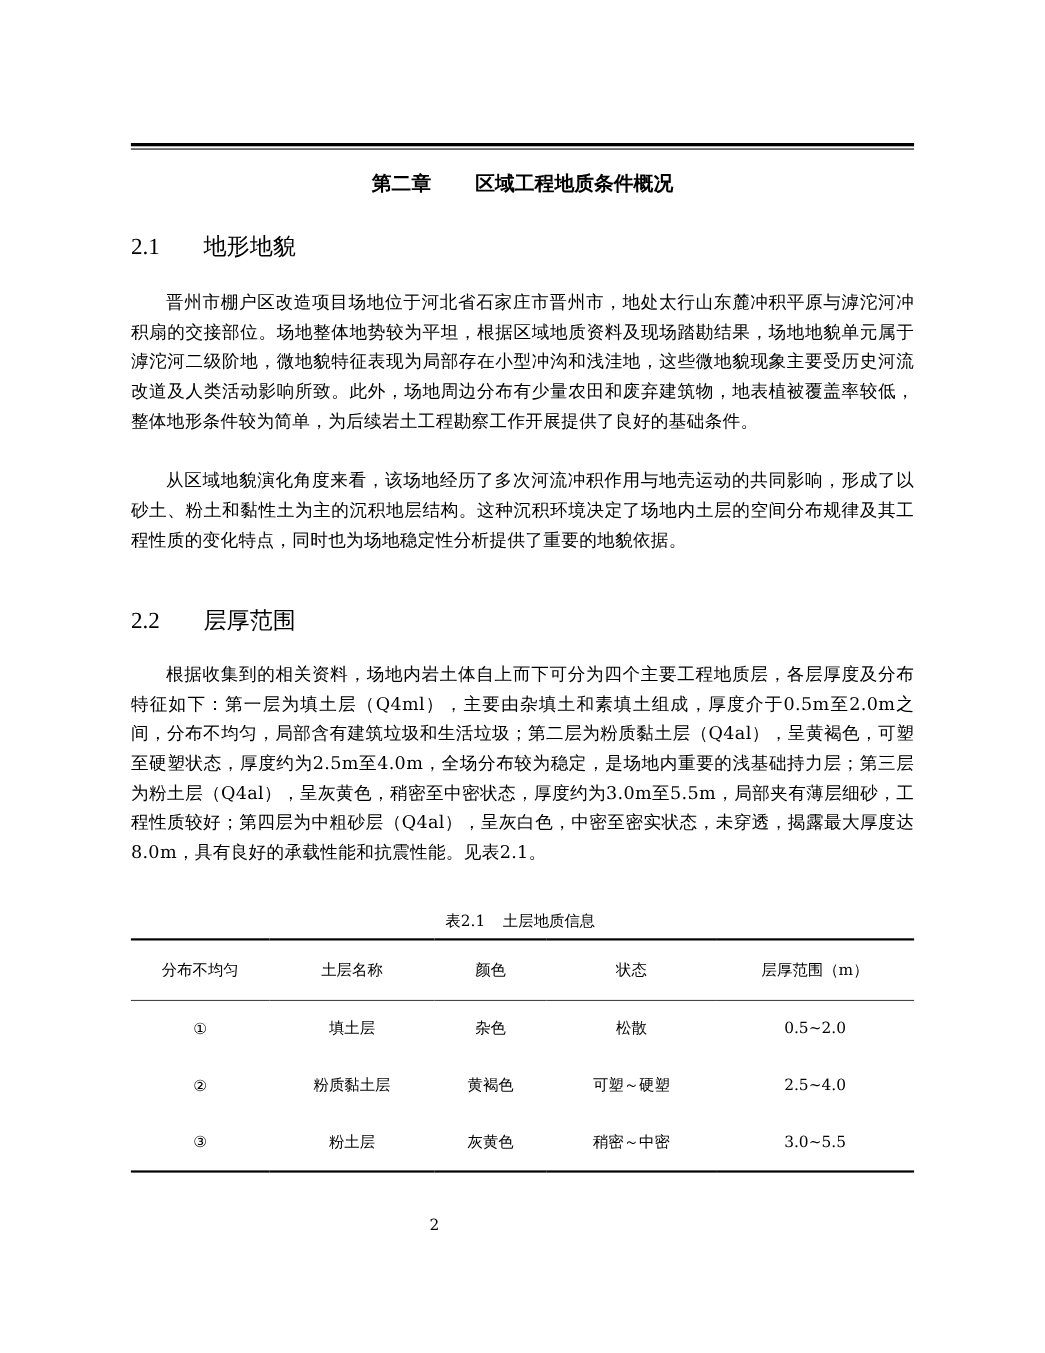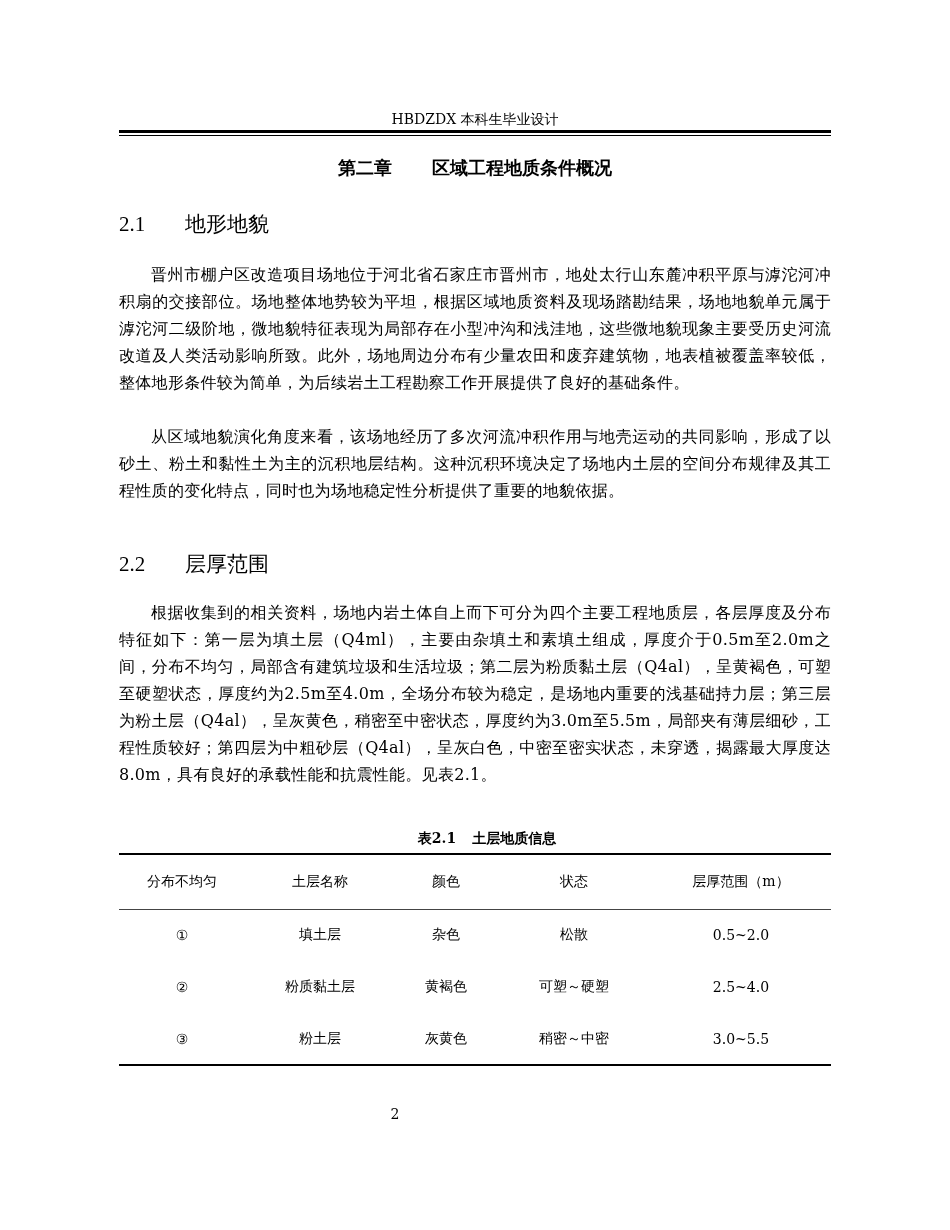--- a/index.html
+++ b/index.html
@@ -11,36 +11,35 @@
     .rule-thick { position: absolute; left: 119px; width: 712px; top: 130px; height: 3px; background: #000; }
     .rule-thin { position: absolute; left: 119px; width: 712px; top: 135px; height: 1px; background: #000; }
     .chapter-title { position: absolute; top: 150px; left: 119px; width: 712px; text-align: center;
            font-family: "DejaVu Sans", "Liberation Sans", sans-serif; font-weight: bold; font-size: 18px; line-height: 36px; }
     .chapter-title .gap { display: inline-block; width: 40px; }
     .section-heading { position: absolute; left: 119px; font-family: "DejaVu Sans", "Liberation Sans", sans-serif;
            font-size: 21px; line-height: 30px; }
     .section-heading .num { font-family: Liberation Serif, serif; display: inline-block; width: 66px; }
     .para { position: absolute; left: 119px; width: 712px; font-size: 16px; line-height: 27px;
            text-indent: 2em; text-align: justify; letter-spacing: 0.3px; }
-    .caption { position: absolute; top: 829px; left: 131px; width: 712px; text-align: center; font-size: 14px; line-height: 18px; font-weight: bold; }
+    .caption { position: absolute; top: 829px; left: 117px; width: 712px; text-align: center; font-size: 14px; line-height: 18px; }
     .caption .gap { display: inline-block; width: 16px; }
     table.soil { position: absolute; top: 853px; left: 119px; width: 712px; border-collapse: collapse; font-size: 14px; }
     table.soil th, table.soil td { font-weight: normal; text-align: center; padding: 0; }
     table.soil thead tr { height: 55px; border-top: 2px solid #000; border-bottom: 1px solid #444; }
     table.soil tbody tr { height: 52px; }
     table.soil tbody tr:last-child { border-bottom: 2px solid #000; }
     .col1 { width: 126px; } .col2 { width: 150px; } .col3 { width: 102px; margin-top: 29px; } .col4 { width: 154px; } .col5 { width: 180px; }
     .page-number { position: absolute; top: 1106px; left: 380px; width: 30px; text-align: center; font-size: 14px; }
   </style>
 </head>
 <body>
 
 <div class="page">
 
-  <div class="running-header">HBDZDX 本科生毕业设计</div>
   <div class="rule-thick"></div>
   <div class="rule-thin"></div>
 
   <div class="chapter-title">
     <span>第二章</span><span class="gap"></span><span>区域工程地质条件概况</span>
   </div>
 
   <div class="section-heading" style="top:209px;">
     <span class="num">2.1</span><span>地形地貌</span>
   </div>

